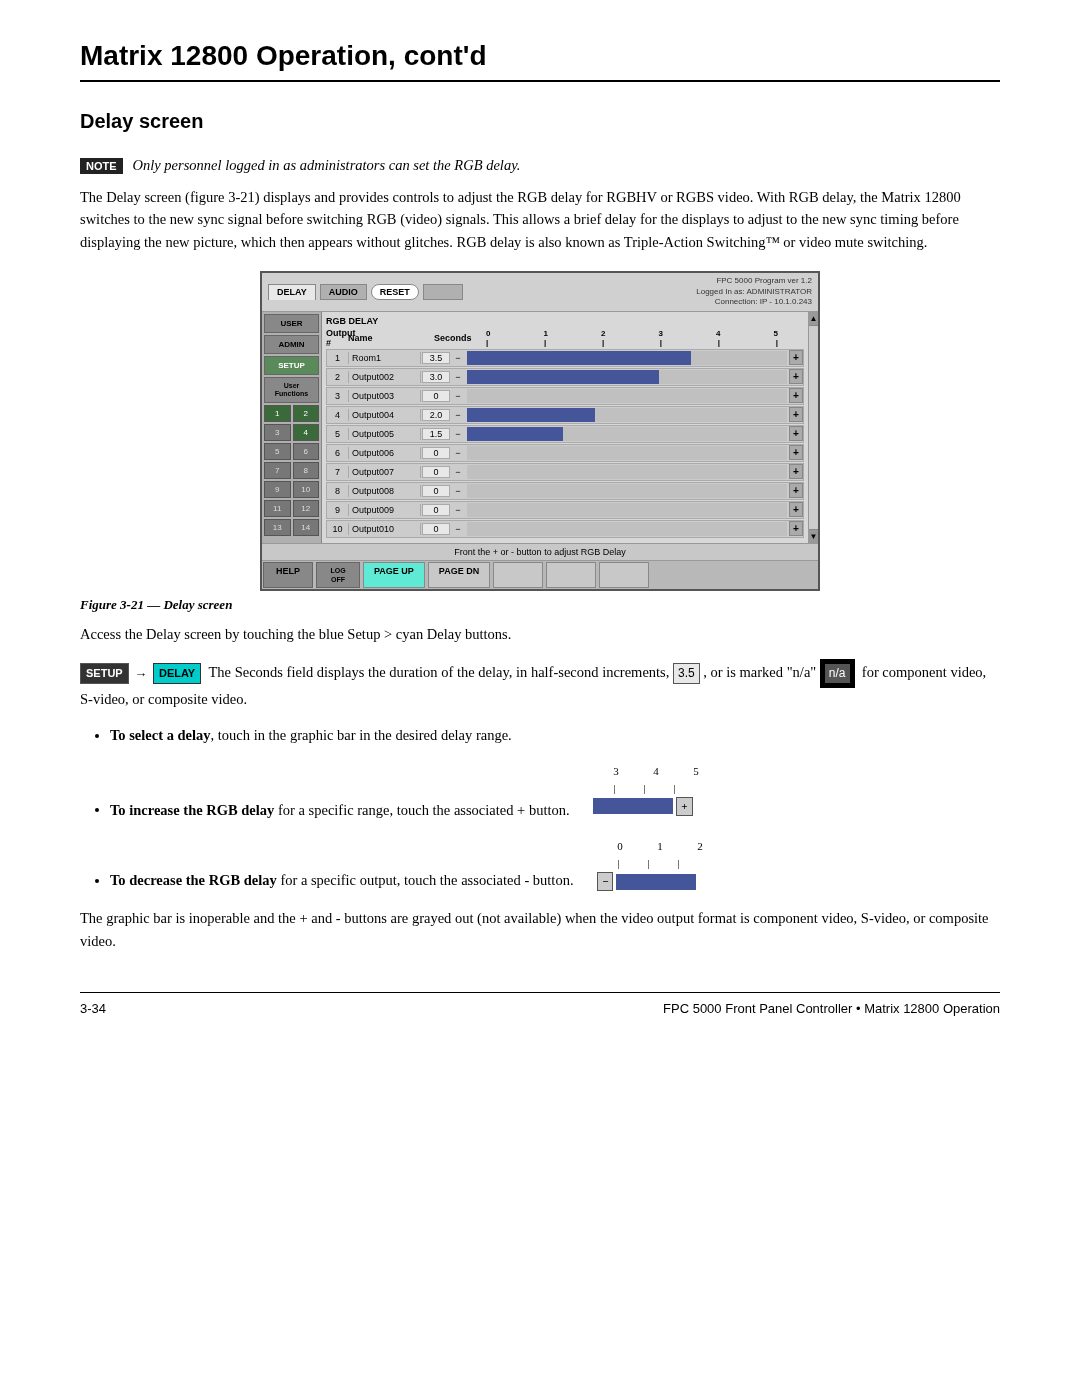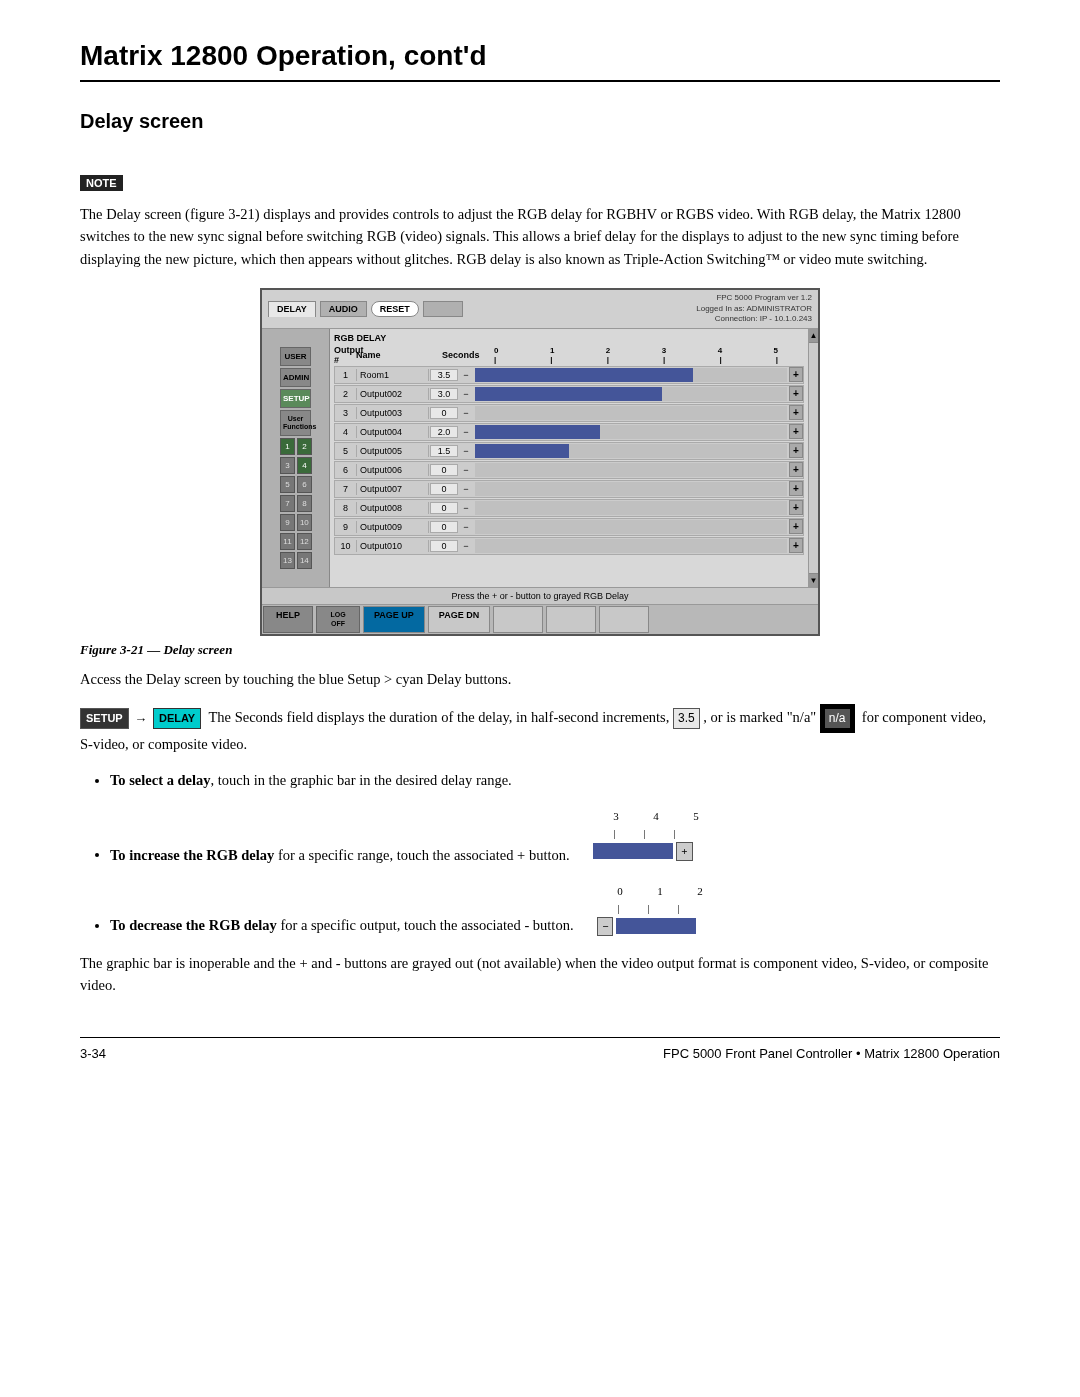--- a/index.html
+++ b/index.html
@@ -39,21 +39,21 @@
       margin-bottom: 12px;
     }
     .note-badge {
       background: #222;
       color: #fff;
       font-family: Arial, sans-serif;
       font-size: 11px;
       font-weight: bold;
       padding: 2px 6px;
       white-space: nowrap;
-      margin-top: 18px;
+      margin-top: 1px;
     }
     .note-text {
       font-style: italic;
       font-size: 14.5px;
     }
 
     
     .body-para {
       font-size: 14.5px;
       line-height: 1.55;
@@ -112,26 +112,26 @@
       line-height: 1.3;
       color: #333;
     }
 
     
     .fpc-body {
       display: flex;
     }
     .fpc-sidebar {
       background: #b0b0b0;
-      width: 68px;
+      width: 60px;
       border-right: 1px solid #888;
       display: flex;
       flex-direction: column;
       gap: 2px;
-      padding: 18px;
+      padding: 2px;
     }
     .fpc-sidebar-btn {
       background: #888;
       color: #000;
       font-size: 8px;
       font-weight: bold;
       text-align: center;
       padding: 4px 2px;
       border: 1px solid #666;
       cursor: pointer;
@@ -309,21 +309,21 @@
     }
     .fpc-page-btn {
       background: #c8c8c8;
       font-size: 9px;
       font-weight: bold;
       padding: 3px 10px;
       border: 1px solid #888;
       cursor: pointer;
     }
     .fpc-page-btn.active {
-      background: #0369a1;
+      background: #5eead4;
     }
 
     .figure-caption {
       font-size: 13px;
       font-style: italic;
       font-weight: bold;
       text-align: center;
       margin-top: 6px;
       align-self: flex-start;
     }
@@ -437,20 +437,21 @@
   </style>
 </head>
 <body>
 
 <div class="page-title">Matrix 12800 Operation, cont'd</div>
 
 <div class="section-heading">Delay screen</div>
 
 <div class="note-line">
   <span class="note-badge">NOTE</span>
+  <span class="note-text">Only personnel logged in as administrators can set the RGB delay.</span>
 </div>
 
 <p class="body-para">The Delay screen (figure 3-21) displays and provides controls to adjust the RGB delay for RGBHV or RGBS video.  With RGB delay, the Matrix 12800 switches to the new sync signal before switching RGB (video) signals.  This allows a brief delay for the displays to adjust to the new sync timing before displaying the new picture, which then appears without glitches.  RGB delay is also known as Triple-Action Switching™ or video mute switching.</p>
 
 <div class="figure-container">
   <div class="fpc-screen">
 
     <div class="fpc-topbar">
       <div class="fpc-topbar-left">
         <div class="fpc-tab active">DELAY</div>
@@ -625,21 +626,21 @@
       </div>
 
       <div class="fpc-scrollbar">
         <div class="fpc-scroll-up">▲</div>
         <div class="fpc-scroll-thumb"></div>
         <div class="fpc-scroll-down">▼</div>
       </div>
 
     </div>
 
-    <div class="fpc-bottom-msg">Press the + or  -  button to grayed RGB Delay</div>
+    <div class="fpc-bottom-msg">Front the + or  -  button to adjust RGB Delay</div>
 
     <div class="fpc-bottom-btns">
       <div class="fpc-help-btn">HELP</div>
       <div class="fpc-log-btn" style="font-size:7px; line-height:1.3;">LOG<br>OFF</div>
       <div class="fpc-page-btn active">PAGE UP</div>
       <div class="fpc-page-btn">PAGE DN</div>
       <div class="fpc-page-btn" style="min-width:50px;"></div>
       <div class="fpc-page-btn" style="min-width:50px;"></div>
       <div class="fpc-page-btn" style="min-width:50px;"></div>
     </div>

